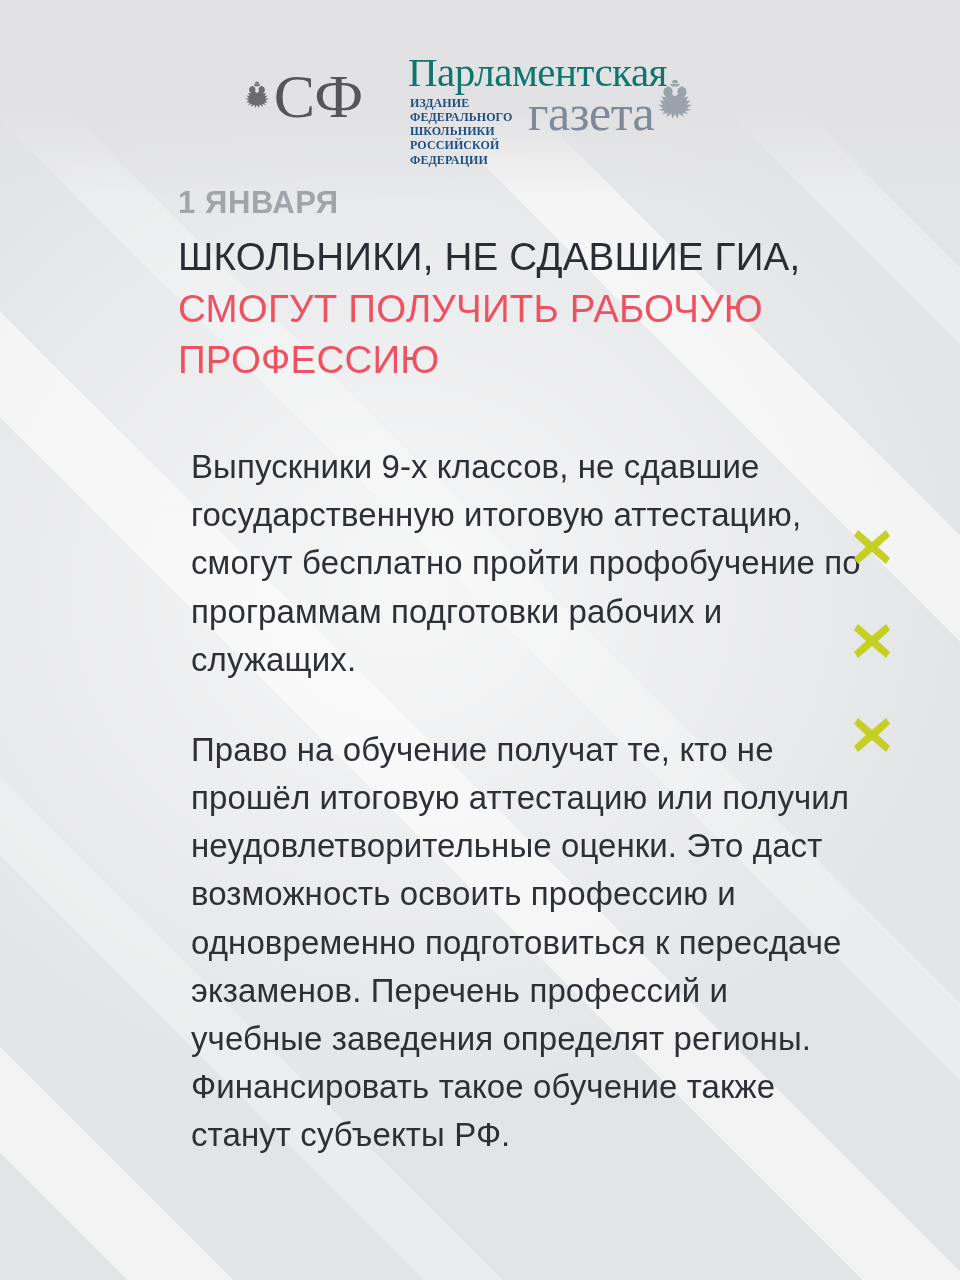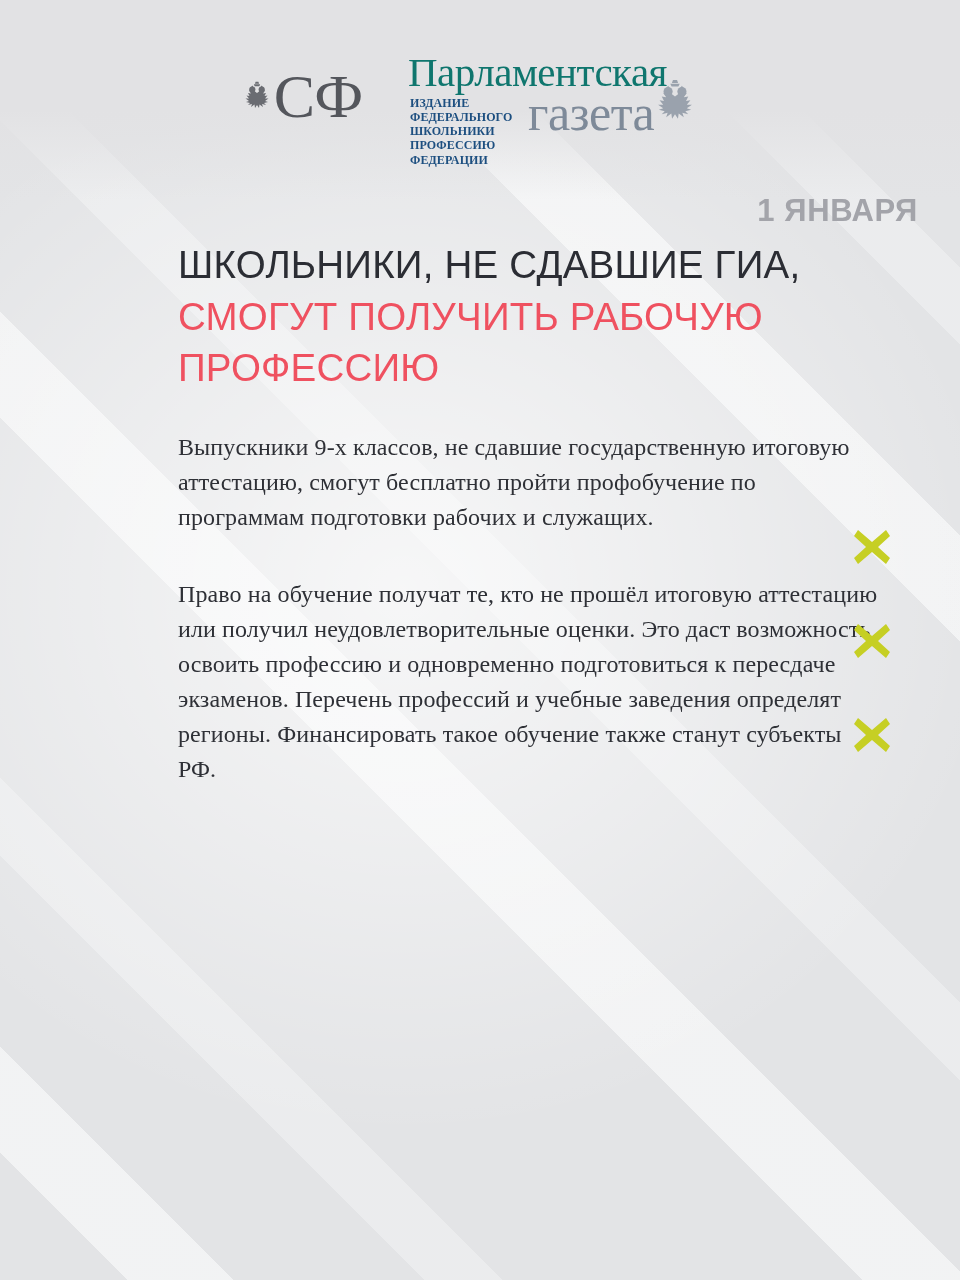--- a/index.html
+++ b/index.html
@@ -135,22 +135,21 @@
     z-index: 4;
   }
 
   .kicker {
     font-family: "Liberation Sans", sans-serif;
     font-weight: bold;
     font-size: 31px;
     line-height: 1.08;
     letter-spacing: 0.6px;
     color: #a3a4aa;
-    margin: 8px 0 12px 0;
-    text-align: right;
+    margin: 0 0 12px 0;
   }
 
   .headline {
     margin: 0;
     font-family: "Liberation Sans", sans-serif;
     font-weight: normal;
     font-size: 38.5px;
     line-height: 1.33;
     letter-spacing: 0.2px;
     color: #2b2d34;
@@ -159,24 +158,24 @@
 
   
   .body-block {
     position: absolute;
     left: 178px;
     top: 430px;
     width: 700px;
     z-index: 4;
   }
   .para {
-    margin: 0;
-    font-family: Liberation Serif, serif;
+    margin: 13px;
+    font-family: Liberation Sans, sans-serif;
     font-weight: normal;
-    font-size: 24px;
+    font-size: 33px;
     line-height: 1.46;
     color: #2e3036;
     letter-spacing: 0.1px;
   }
   .para + .para { margin-top: 42px; }
 
   
   .x-marks {
     position: absolute;
     left: 852px;
@@ -213,21 +212,21 @@
         </svg>
       </span>
       <span class="sf-letters">СФ</span>
     </div>
 
     <div class="logo-pg">
       <span class="pg-word1">Парламентская</span>
       <span class="pg-sub">
         <span>ИЗДАНИЕ</span><br>
         <span>ФЕДЕРАЛЬНОГО ШКОЛЬНИКИ</span><br>
-        <span>ПРОФЕССИЮ ФЕДЕРАЦИИ</span>
+        <span>РОССИЙСКОЙ ФЕДЕРАЦИИ</span>
       </span>
       <span class="pg-word2">газета</span>
       <span class="pg-eagle">
         <svg width="50" height="46" viewBox="0 0 34 30" aria-hidden="true">
           <g fill="#9aa2ad">
             <ellipse cx="17" cy="17" rx="2.6" ry="4.2"></ellipse>
             <path d="M17 12 L12.5 8.5 L9 9.5 L11 12.5 L8 12 L9.5 15 L6.5 14.5 L9 17.5 L5.5 17.5 L9 20 L6 21 L10 22 L8 24 L12 23 L11 26 L14.5 23.5 L15 27 L17 24 L19 27 L19.5 23.5 L23 26 L22 23 L26 24 L24 22 L28 21 L25 20 L28.5 17.5 L25 17.5 L27.5 14.5 L24.5 15 L26 12 L23 12.5 L25 9.5 L21.5 8.5 Z"></path>
             <circle cx="12.3" cy="8.6" r="3.1"></circle>
             <circle cx="21.7" cy="8.6" r="3.1"></circle>
             <path d="M12.3 4.6 l1.1 1.5 h-2.2 Z"></path>

